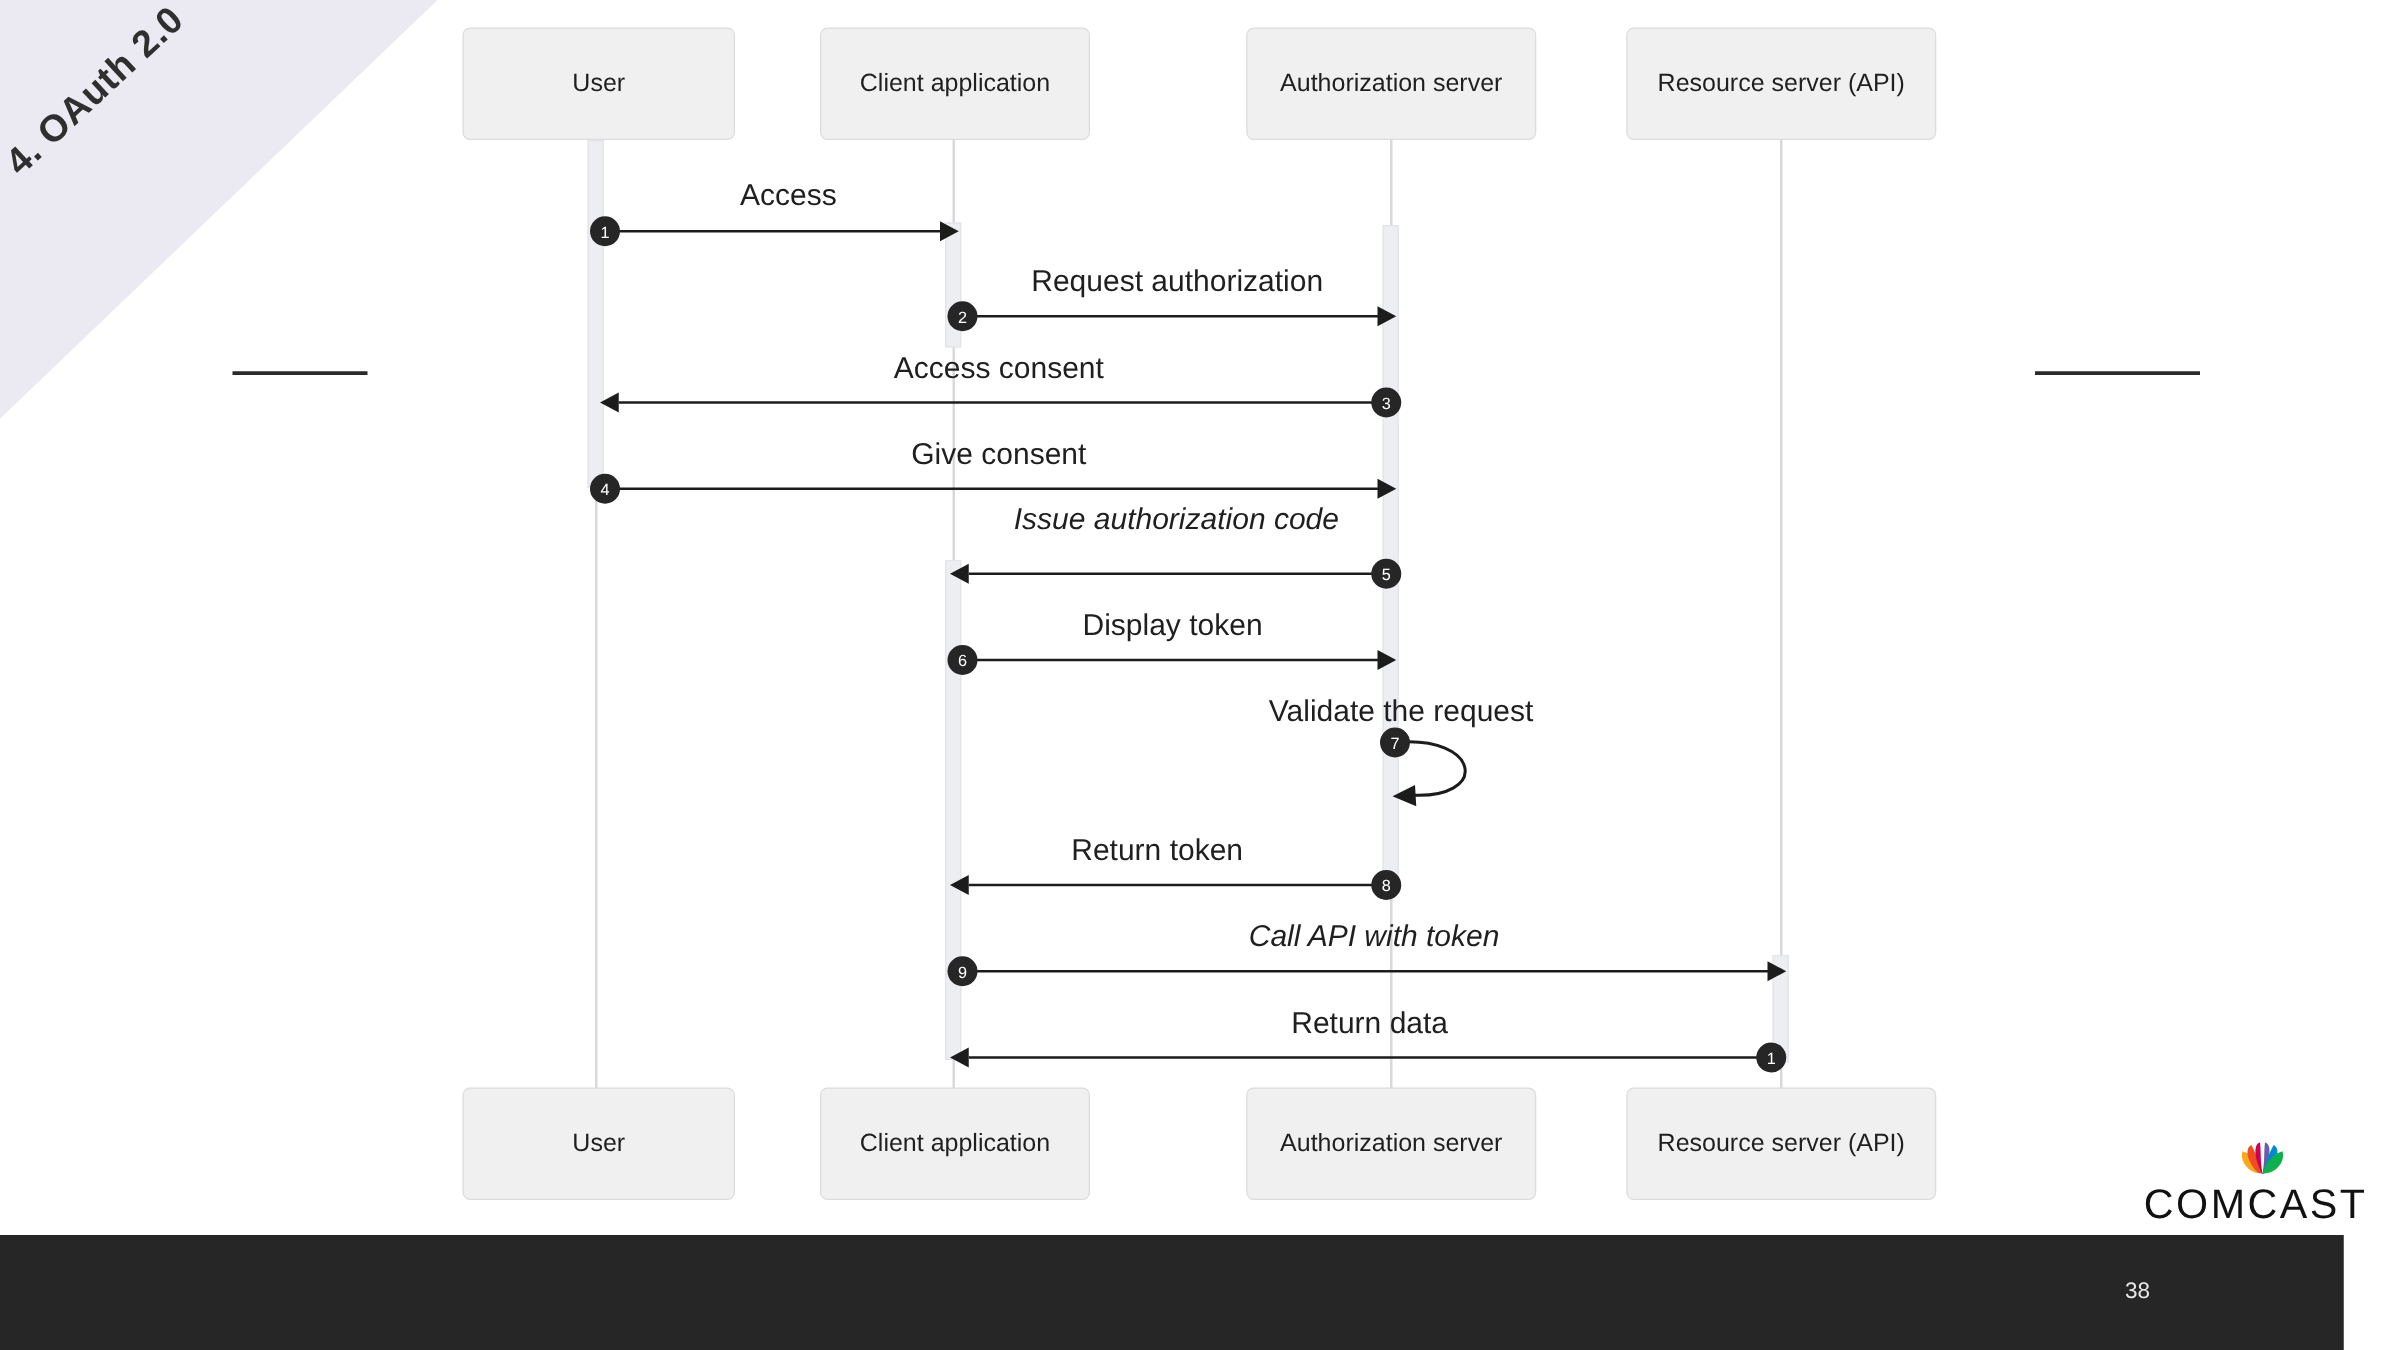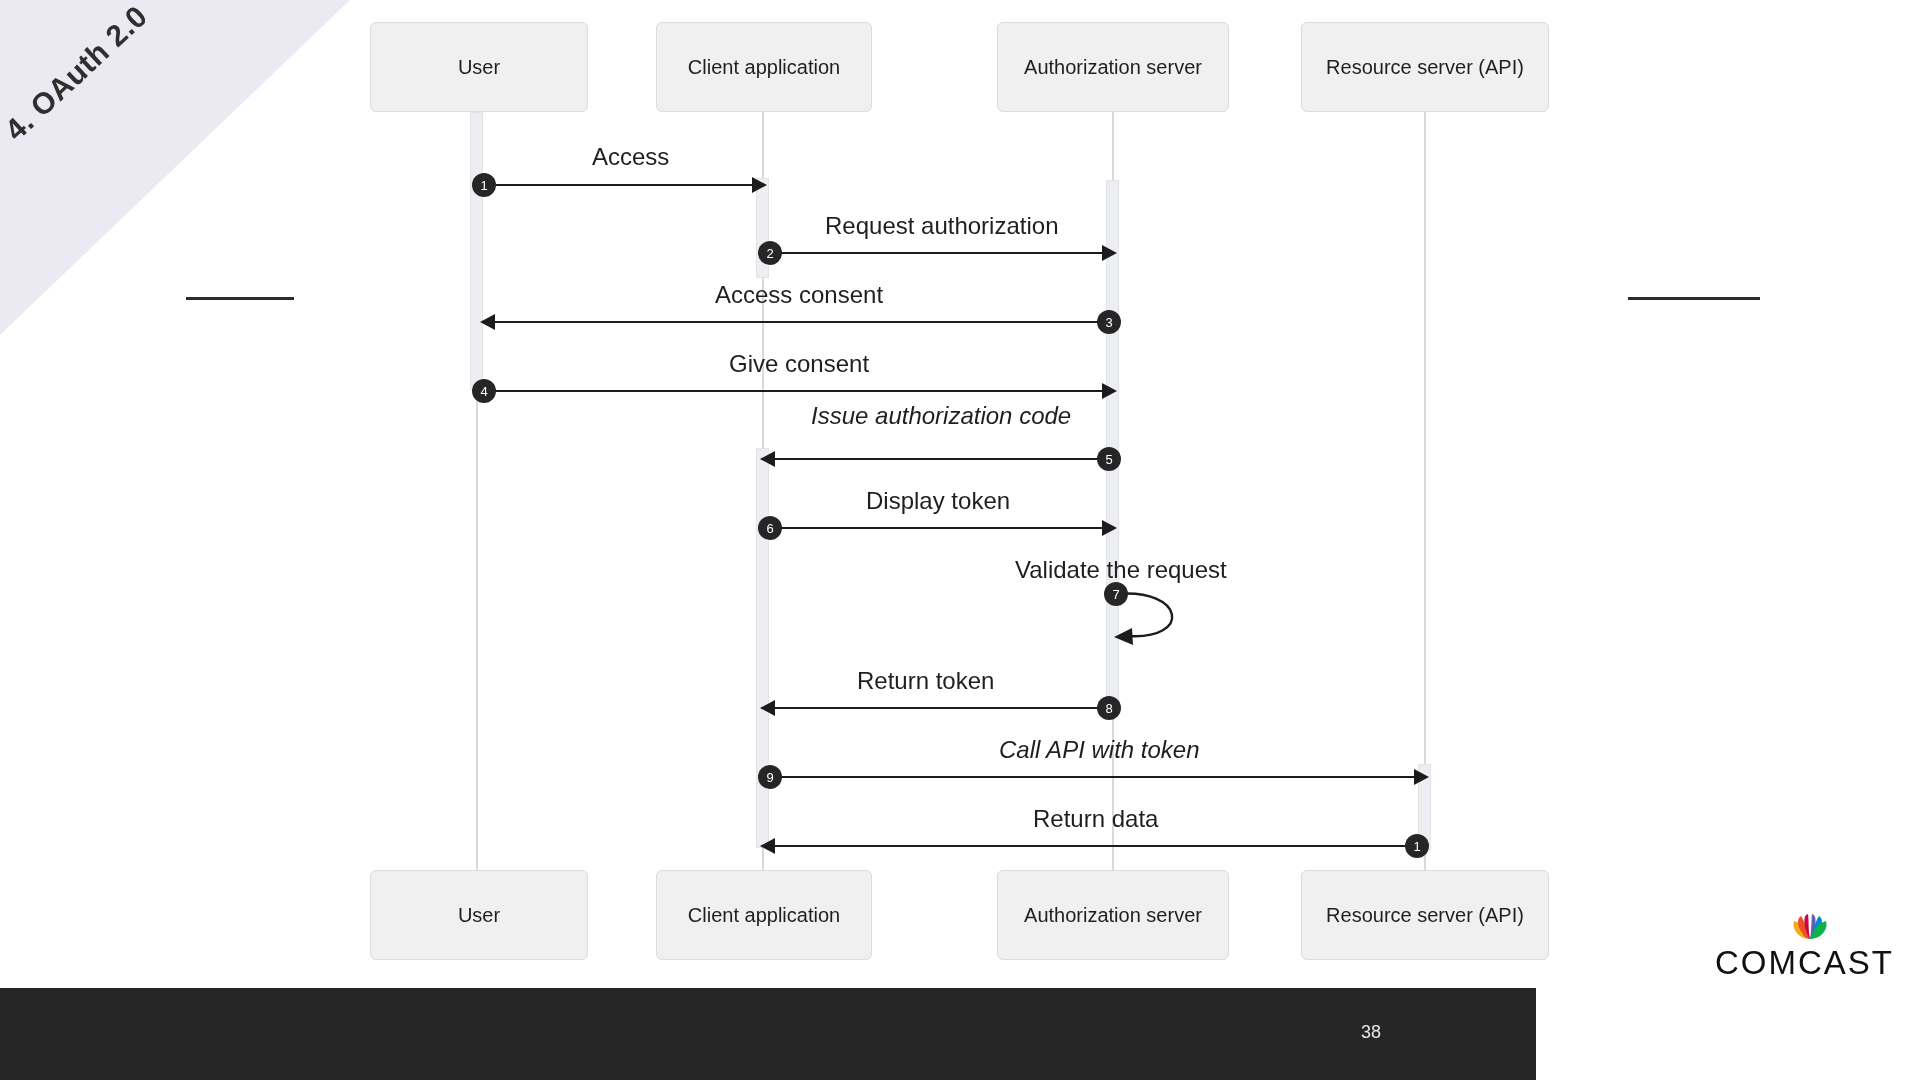--- a/index.html
+++ b/index.html
@@ -167,21 +167,21 @@
     letter-spacing: 2px;
     color: #111111;
     font-family: "Liberation Sans", sans-serif;
   }
 
   
   .footer-bar {
     position: absolute;
     left: 0;
     bottom: 0;
-    width: 1536px;
+    width: 1875px;
     height: 92px;
     background: #262626;
     z-index: 7;
   }
   .page-number {
     position: absolute;
     right: 155px;
     top: 34px;
     color: #e8e8e8;
     font-size: 18px;

